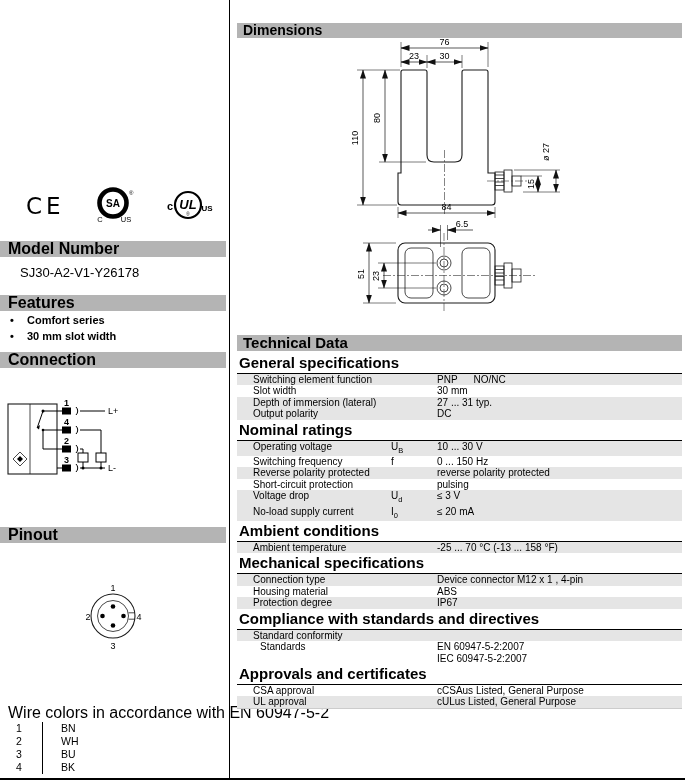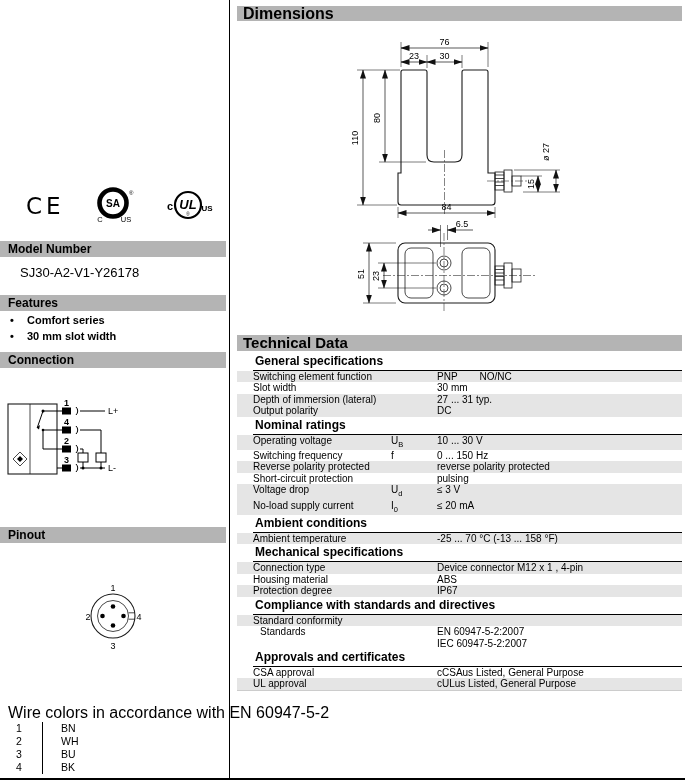--- a/index.html
+++ b/index.html
@@ -1,49 +1,49 @@
 <!DOCTYPE html>
 <html style="--bar: #b4b4b4; --stripe: #e5e5e5;"><head>
 <meta charset="utf-8">
 <style>
   html,body{margin:0;padding:0;background:#fff;}
   .page{position:relative;width:685px;height:782px;background:#fff;overflow:hidden;
         font-family:"Liberation Sans",sans-serif;color:#000;}
   .bar{position:absolute;background:var(--bar,#b4b4b4);font-weight:bold;}
-  .bar-l{left:0;width:226px;height:16px;line-height:16px;padding-left:8px;font-size:12px;box-sizing:border-box;}
+  .bar-l{left:0;width:226px;height:16px;line-height:16px;padding-left:8px;font-size:16px;box-sizing:border-box;}
   .divider{position:absolute;left:229px;top:0;width:1px;height:779px;background:#000;}
   .bottom-rule{position:absolute;left:0;top:778px;width:685px;height:2px;background:#000;}
 
   .certs{position:absolute;left:16px;top:182px;}
   .model-value{position:absolute;left:20px;top:265px;font-weight:normal;font-size:13px;}
   .features-list{position:absolute;left:8px;top:312px;}
   .feat{display:flex;font-weight:bold;font-size:11px;line-height:16px;}
   .feat .b{width:19px;padding-left:2px;box-sizing:border-box;}
   .conn-svg{position:absolute;left:5px;top:396px;}
   .pinout-svg{position:absolute;left:60px;top:575px;}
   .wire-note{position:absolute;left:8px;top:704px;font-size:16px;}
   .wire-table{position:absolute;left:16px;top:722px;}
   .wrow{display:flex;height:13px;line-height:13px;font-size:10.5px;}
   .wnum{width:26px;}
   .wclr{border-left:1.5px solid #000;padding-left:18px;}
 
   .right{position:absolute;left:237px;top:0;width:445px;height:782px;}
   .bar-r{left:0;width:445px;box-sizing:border-box;padding-left:6px;}
-  .dim-bar{top:6px;height:15px;line-height:15px;font-size:16px;}
+  .dim-bar{top:23px;height:15px;line-height:15px;font-size:14px;}
   .td-bar{top:335px;height:16px;line-height:16px;font-size:15px;}
   .dims-svg{position:absolute;left:0;top:26px;}
   .td-table{position:absolute;left:0;top:353px;width:445px;border-bottom:1px solid #ccc;}
-  .tg-head{font-size:12px;font-weight:bold;border-bottom:1px solid #000;padding:1px 0 2px 2px;margin-left:16px;}
+  .tg-head{font-size:15px;font-weight:bold;border-bottom:1px solid #000;padding:1px 0 2px 2px;}
   .tr{display:flex;min-height:11.4px;font-size:10px;line-height:11.4px;align-items:flex-start;gap:16px;}
   .tr.stripe{background:var(--stripe,#e5e5e5);}
   .cl{width:138px;padding-left:16px;box-sizing:border-box;white-space:nowrap;}
   .cl.ind{padding-left:23px;}
   .cs{width:30px;}
   .cv{flex:1;white-space:nowrap;}
-  .cv .v2{margin-left:22px;}
+  .cv .v2{margin-left:16px;}
   sub{font-size:7.5px;}
 
   .obj{fill:none;stroke:#1a1a1a;stroke-width:1.1;}
   .thin{fill:none;stroke:#1a1a1a;stroke-width:0.8;}
   .dim{stroke:#111;stroke-width:0.7;fill:none;}
   .ext{stroke:#111;stroke-width:0.55;fill:none;}
   .cdash{stroke:#333;stroke-width:0.6;fill:none;stroke-dasharray:8 2 2 2;}
   .dtxt{font-size:9px;fill:#000;font-family:"Liberation Sans",sans-serif;}
   .wire{stroke:#000;stroke-width:1;fill:none;}
 </style>

